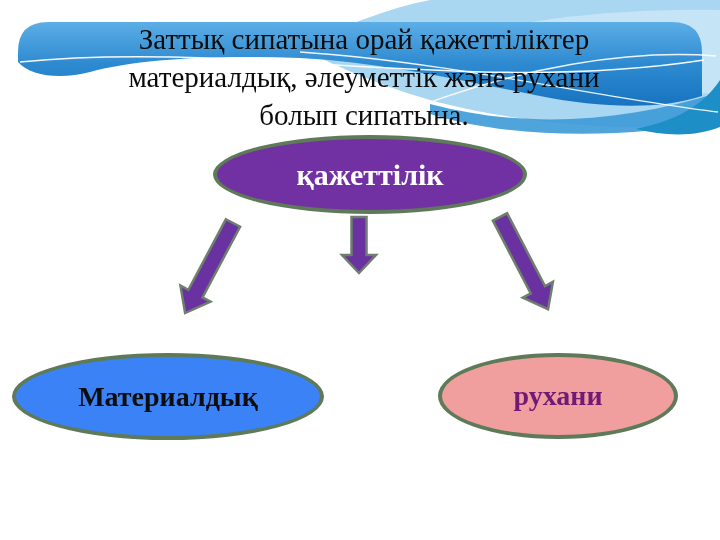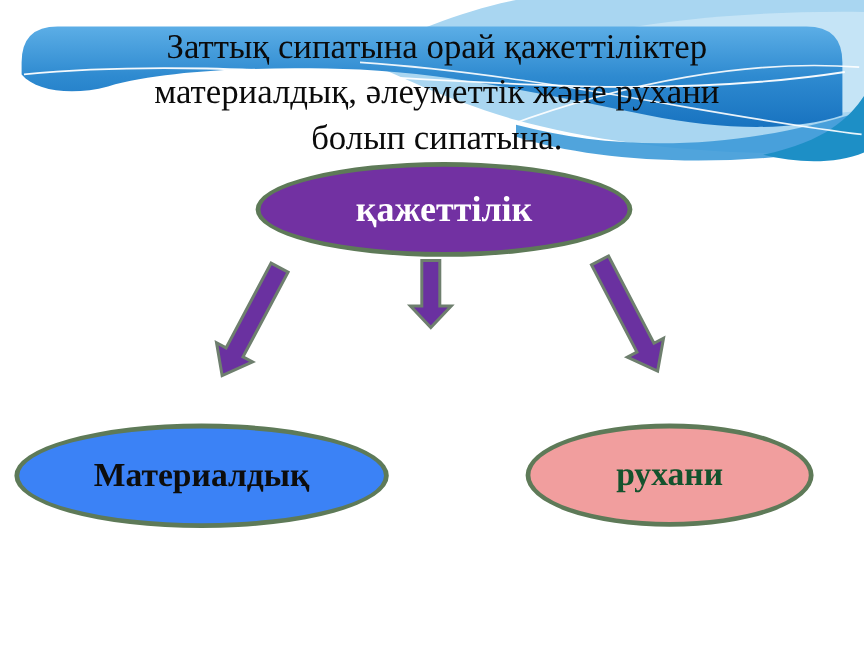--- a/index.html
+++ b/index.html
@@ -91,17 +91,17 @@
 
   <div class="node node-root" style="background-color: rgb(114, 49, 162); color: rgb(255, 255, 255); border-color: rgb(94, 122, 88);">
     <span>қажеттілік</span>
   </div>
 
 
   <div class="node node-material" style="background-color: #3b82f6; color: rgb(13, 13, 13); border-color: rgb(94, 122, 88);">
     <span>Материалдық</span>
   </div>
 
-  <div class="node node-spirit" style="background-color: rgb(241, 158, 158); color: #14532d; border-color: rgb(94, 122, 88);">
+  <div class="node node-spirit" style="background-color: rgb(241, 158, 158); color: #701a75; border-color: rgb(94, 122, 88);">
     <span>рухани</span>
   </div>
 
 </div>
 
 </body></html>

